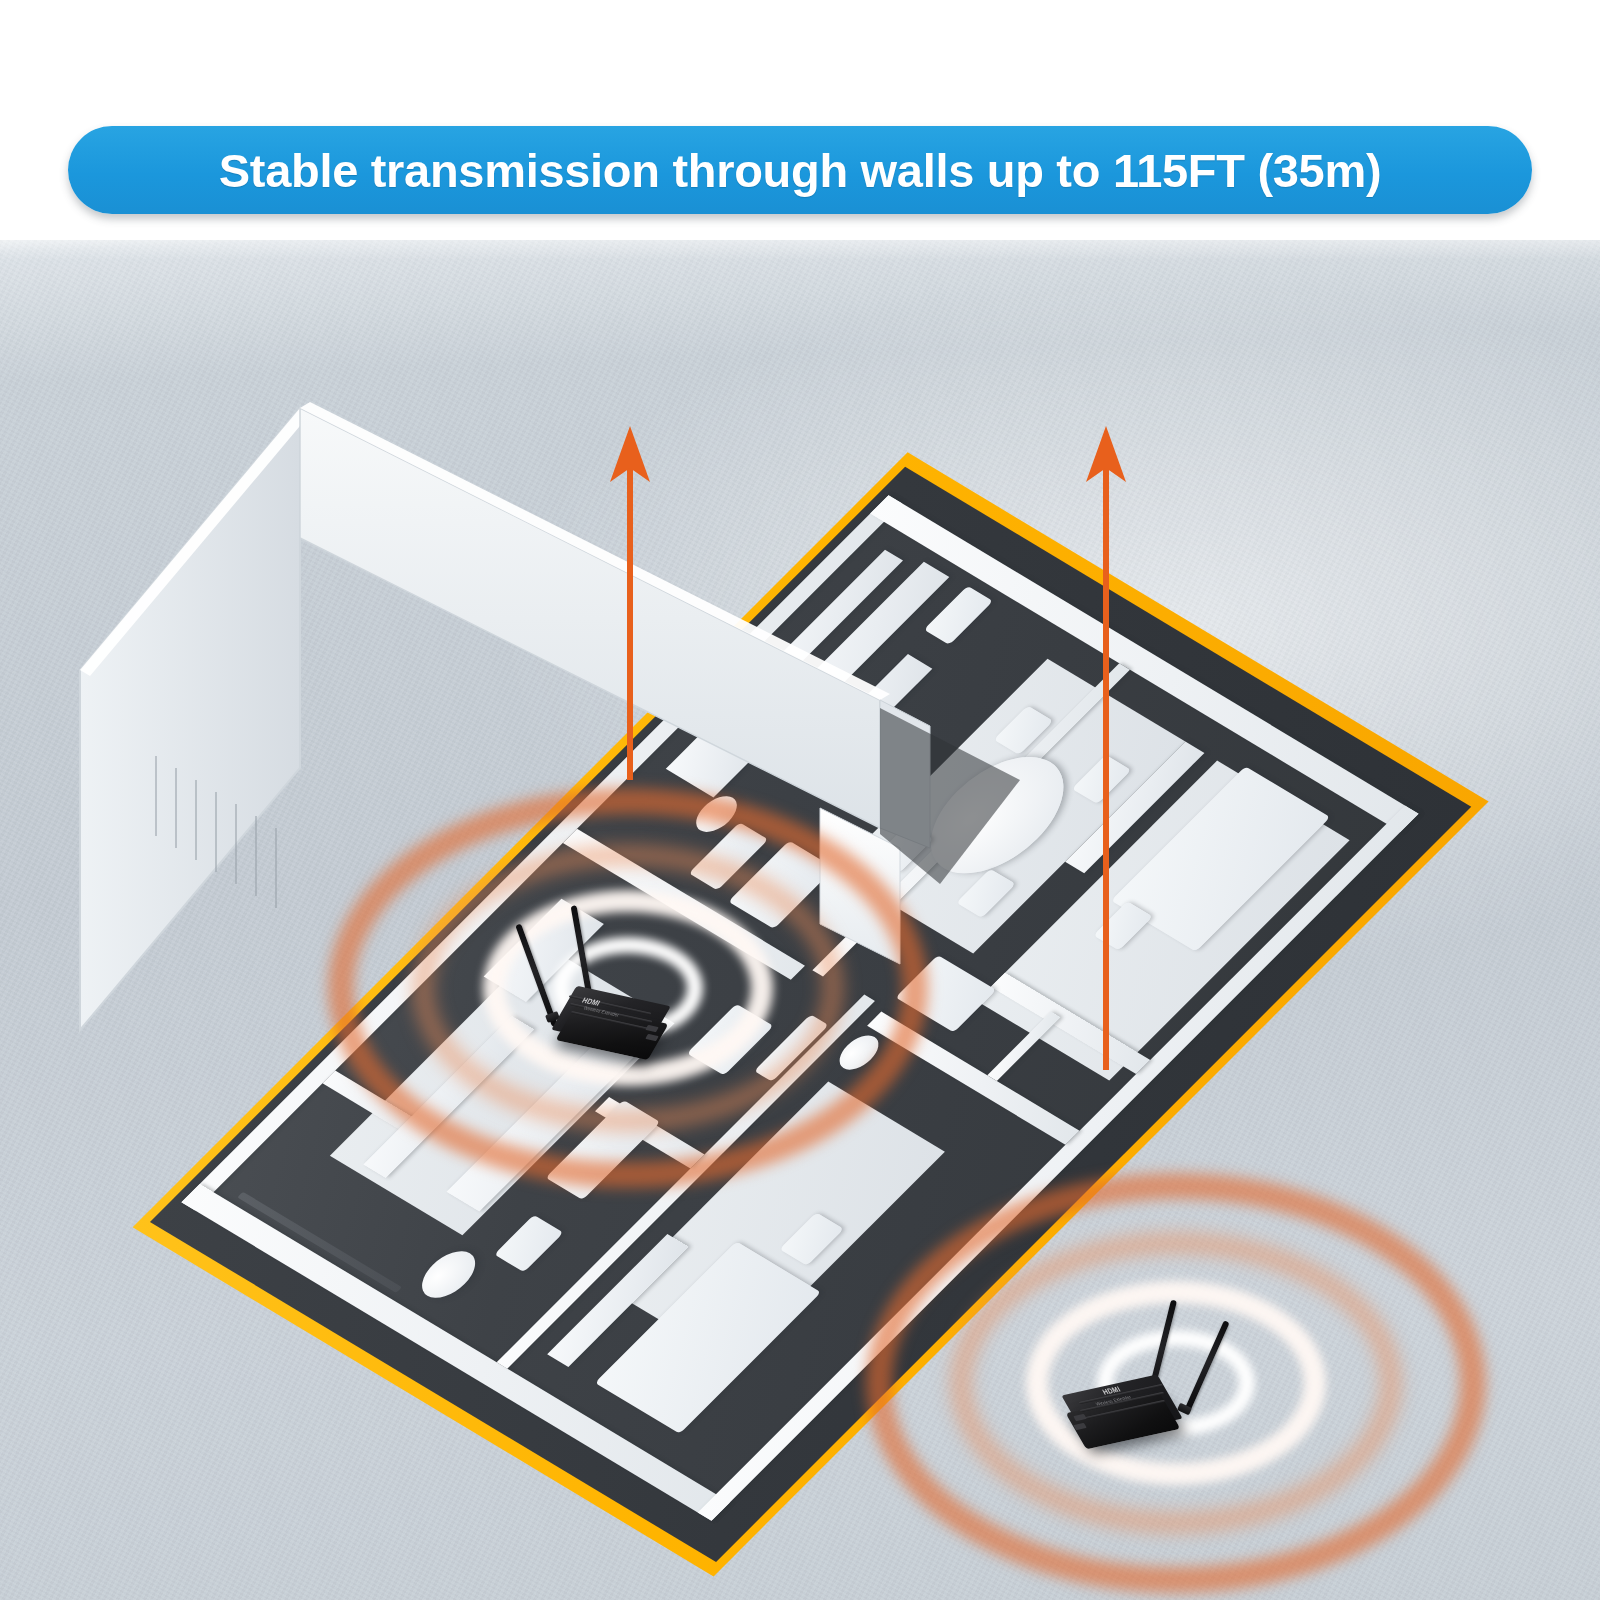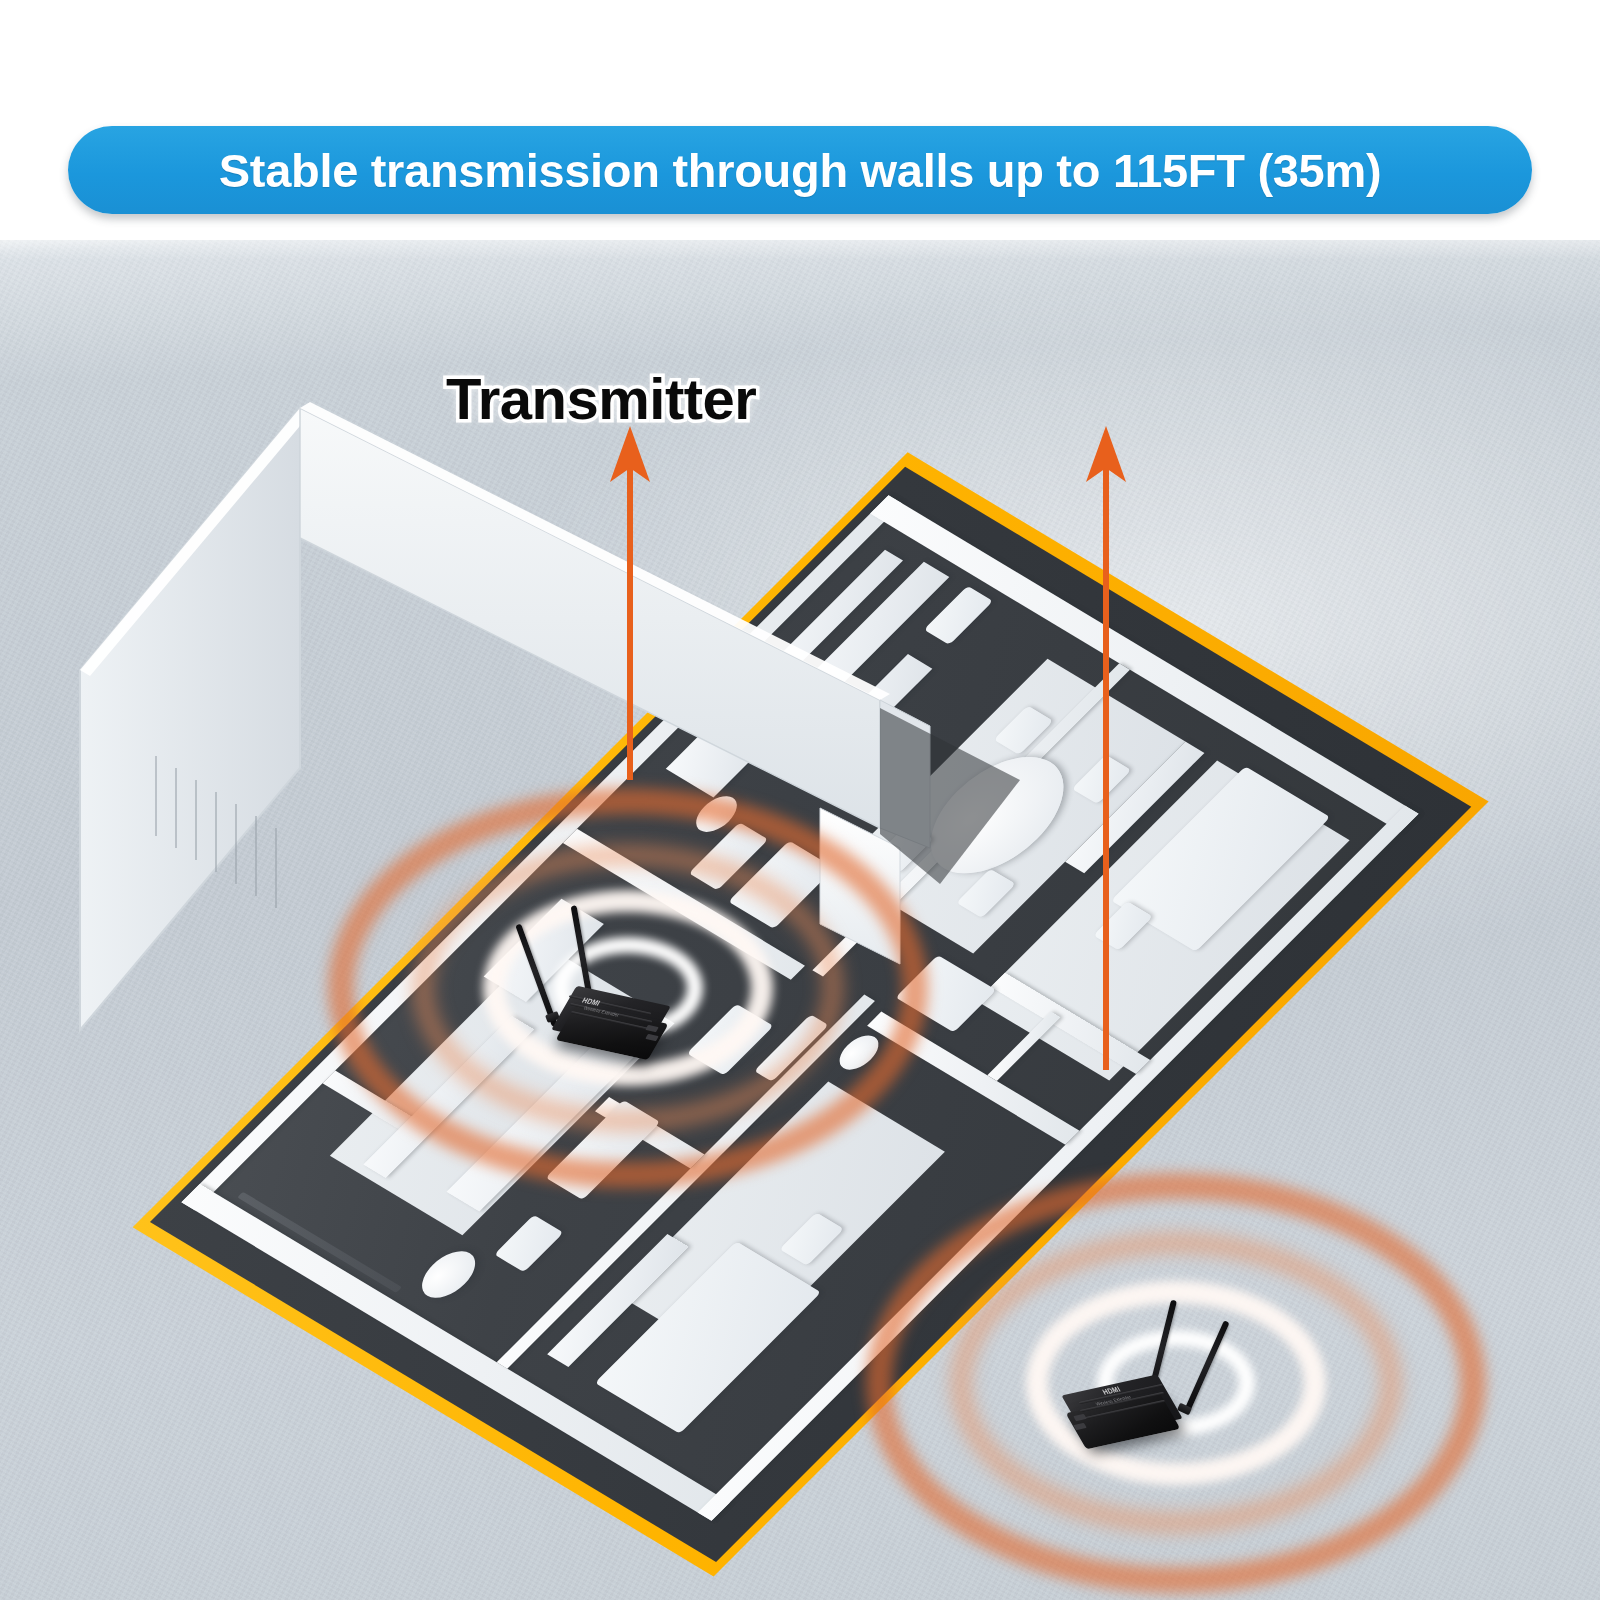--- a/index.html
+++ b/index.html
@@ -352,18 +352,17 @@
       <svg class="arrow" width="60" height="360" viewBox="0 0 60 360" style="left:600px; top:212px;">
         <line x1="30" y1="360" x2="30" y2="42" stroke="#e8601c" stroke-width="6"></line>
         <path d="M30 6 L50 62 L30 48 L10 62 Z" fill="#e8601c"></path>
       </svg>
 
       <svg class="arrow" width="60" height="650" viewBox="0 0 60 650" style="left:1076px; top:212px;">
         <line x1="30" y1="650" x2="30" y2="42" stroke="#e8601c" stroke-width="6"></line>
         <path d="M30 6 L50 62 L30 48 L10 62 Z" fill="#e8601c"></path>
       </svg>
 
-      <span class="label" style="left:446px; top:157px;">Transmitter</span>
 
     </div>
   </div>
 
 </div>
 
 </body></html>

